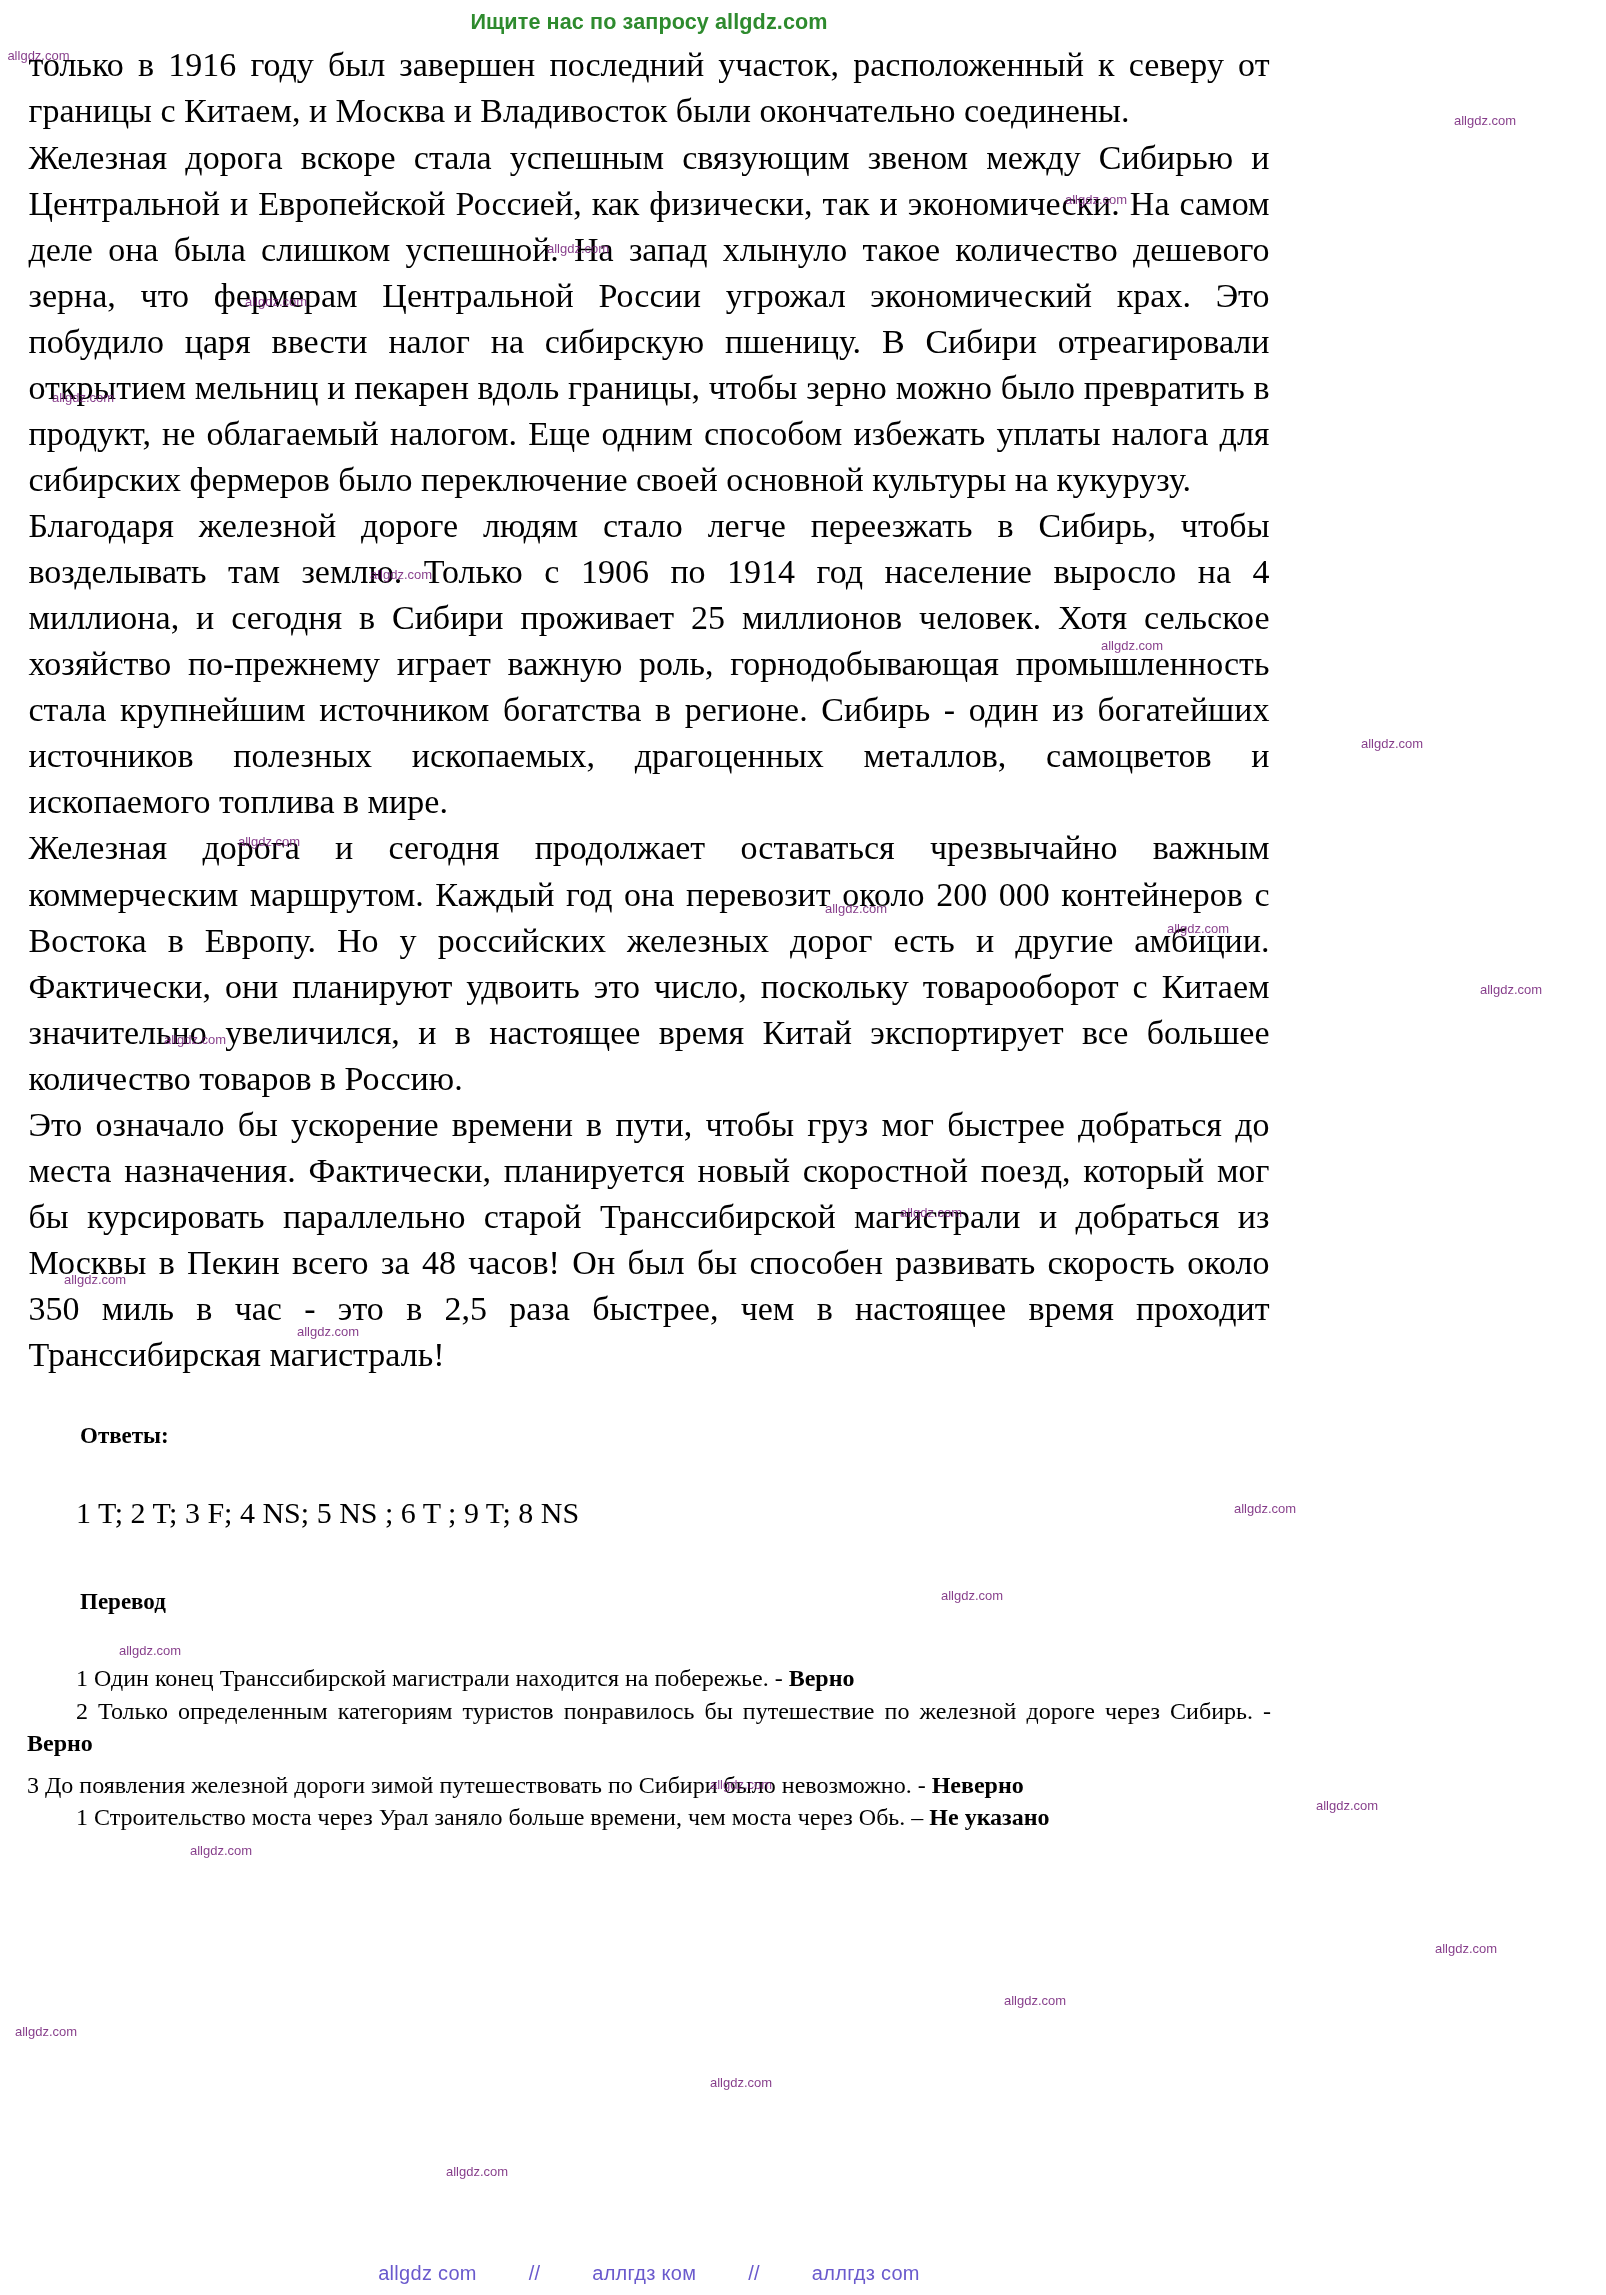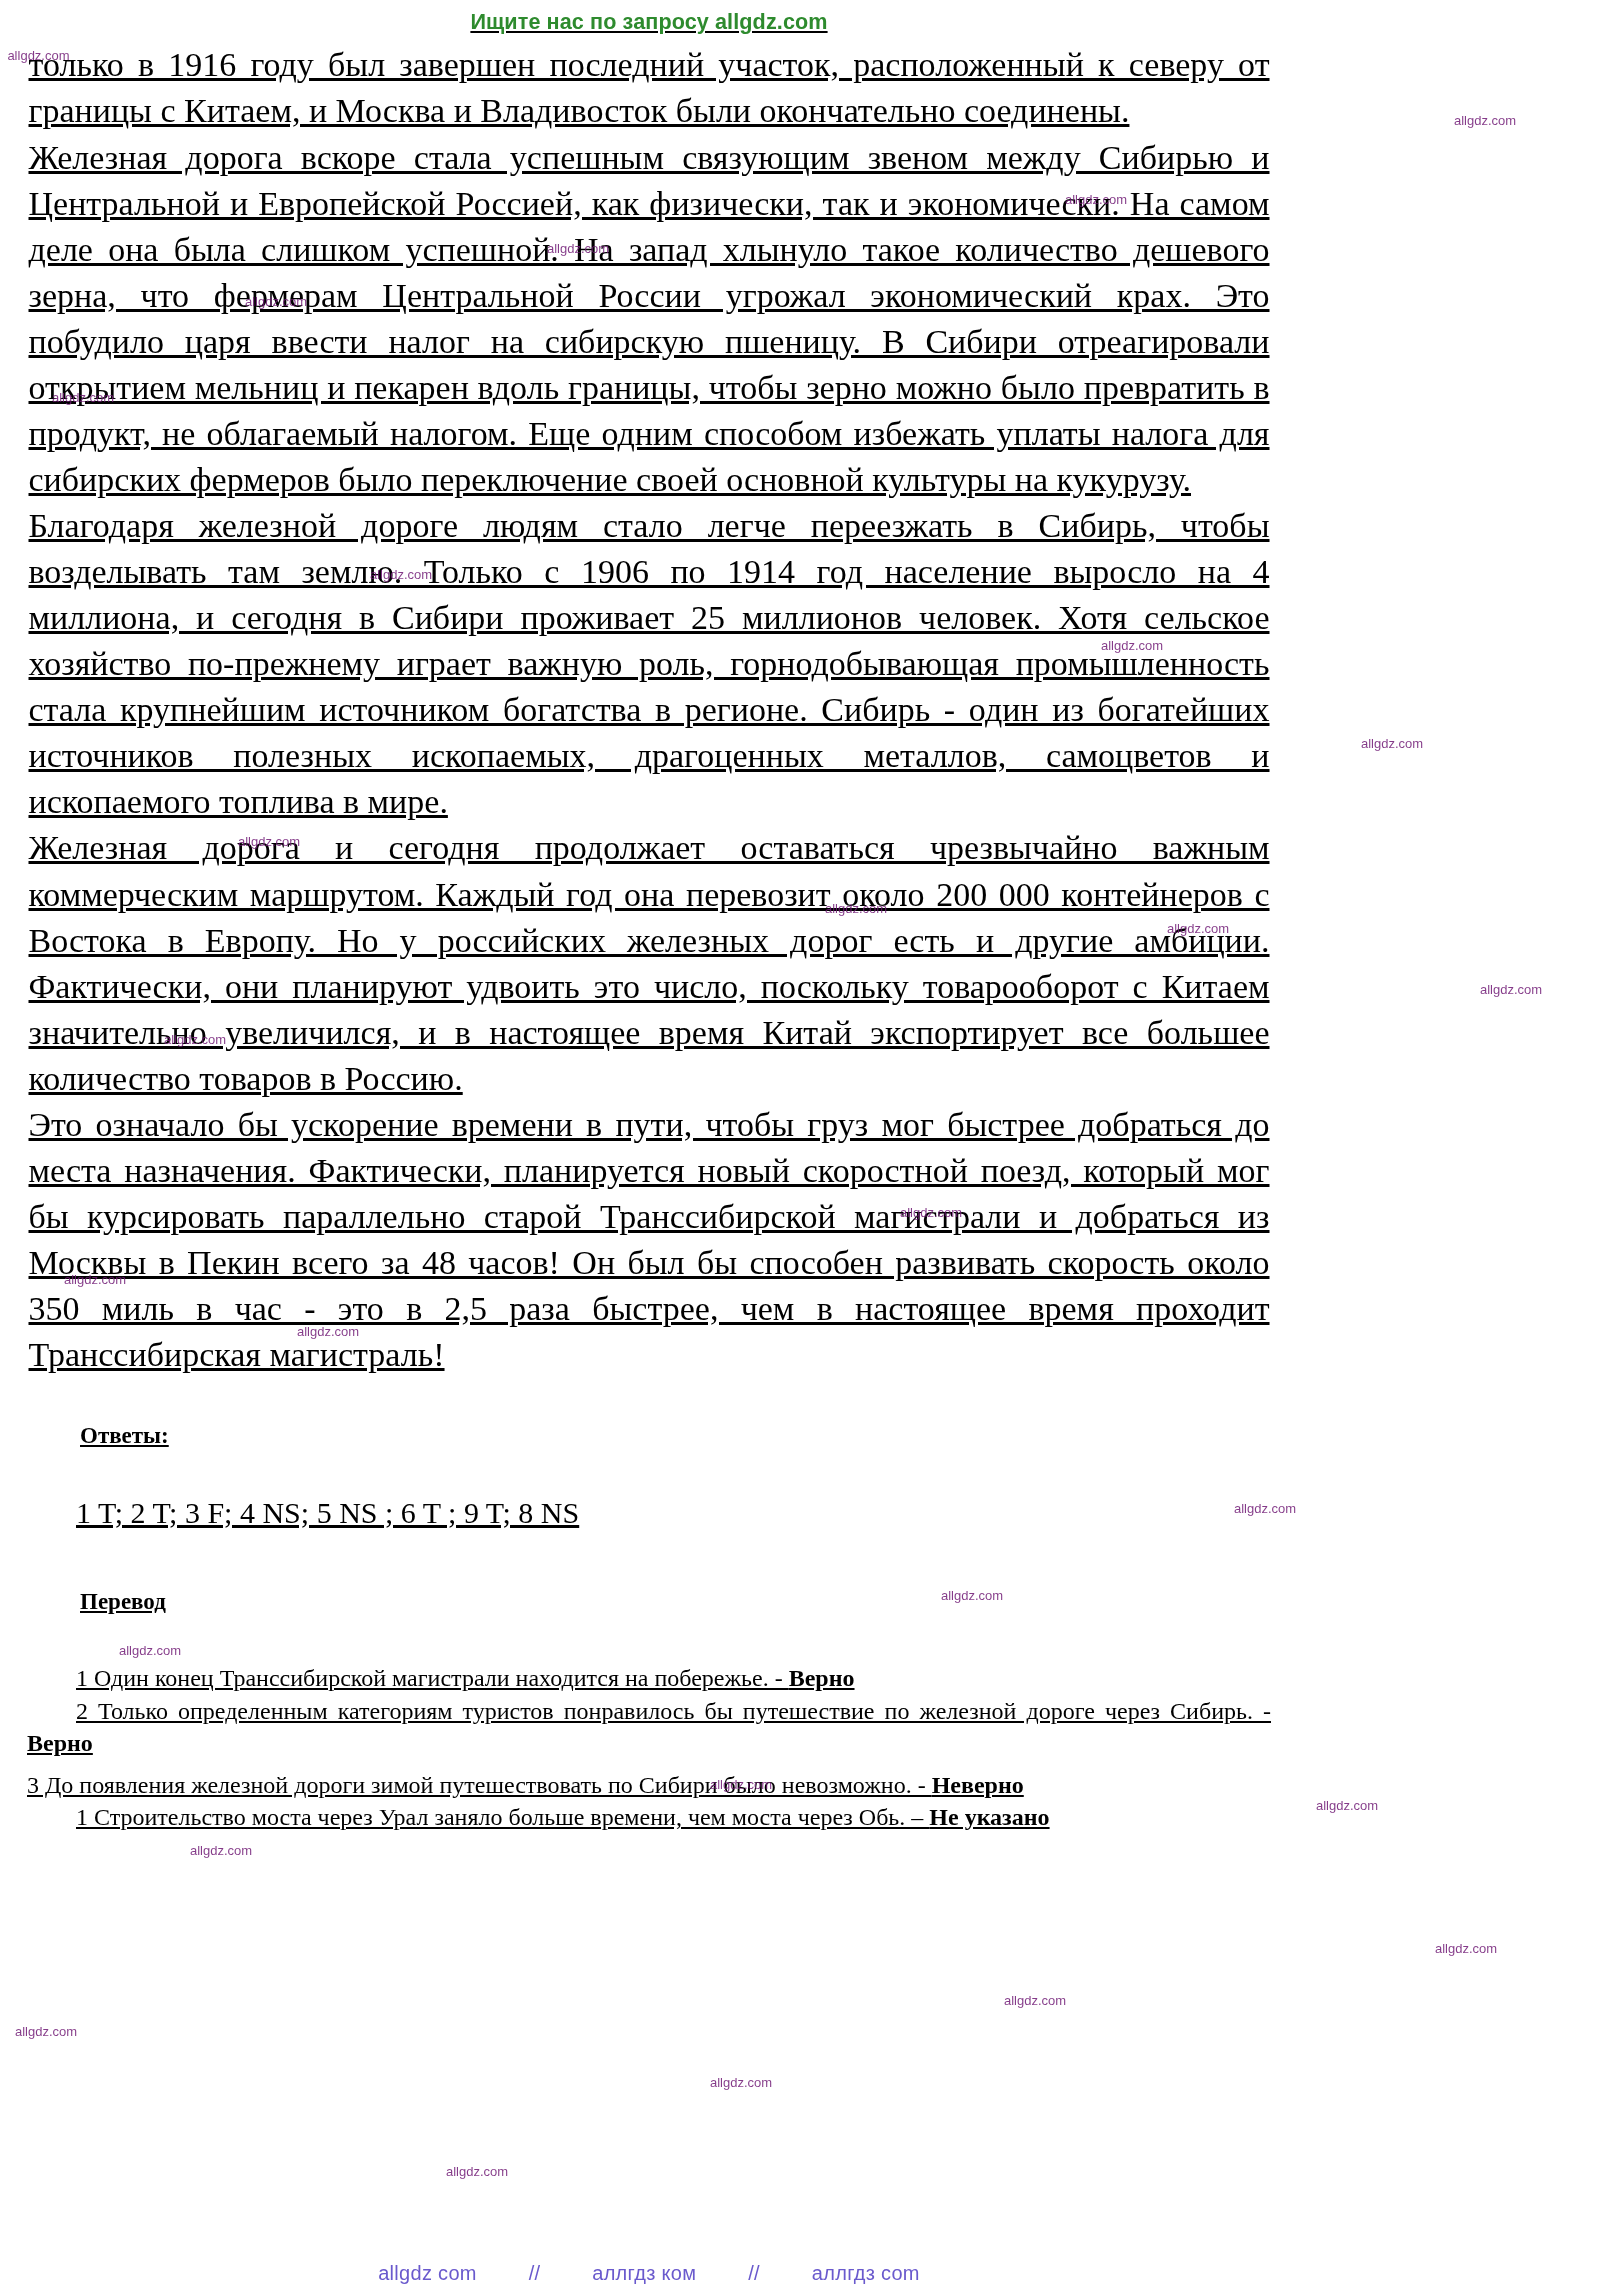--- a/index.html
+++ b/index.html
@@ -14,21 +14,20 @@
     color: #000000;
     position: relative;
     overflow: hidden;
   }
   .page {
     position: relative;
     width: 1298px;
     height: 2295px;
     box-sizing: border-box;
     padding: 0 27px;
-    text-decoration: underline;
   }
   .top-banner {
     text-align: center;
     color: #2e8b2e;
     font-family: "Liberation Sans", sans-serif;
     font-size: 21.6px;
     font-weight: bold;
     padding-top: 9px;
     padding-bottom: 7.4px;
     letter-spacing: 0.1px;

